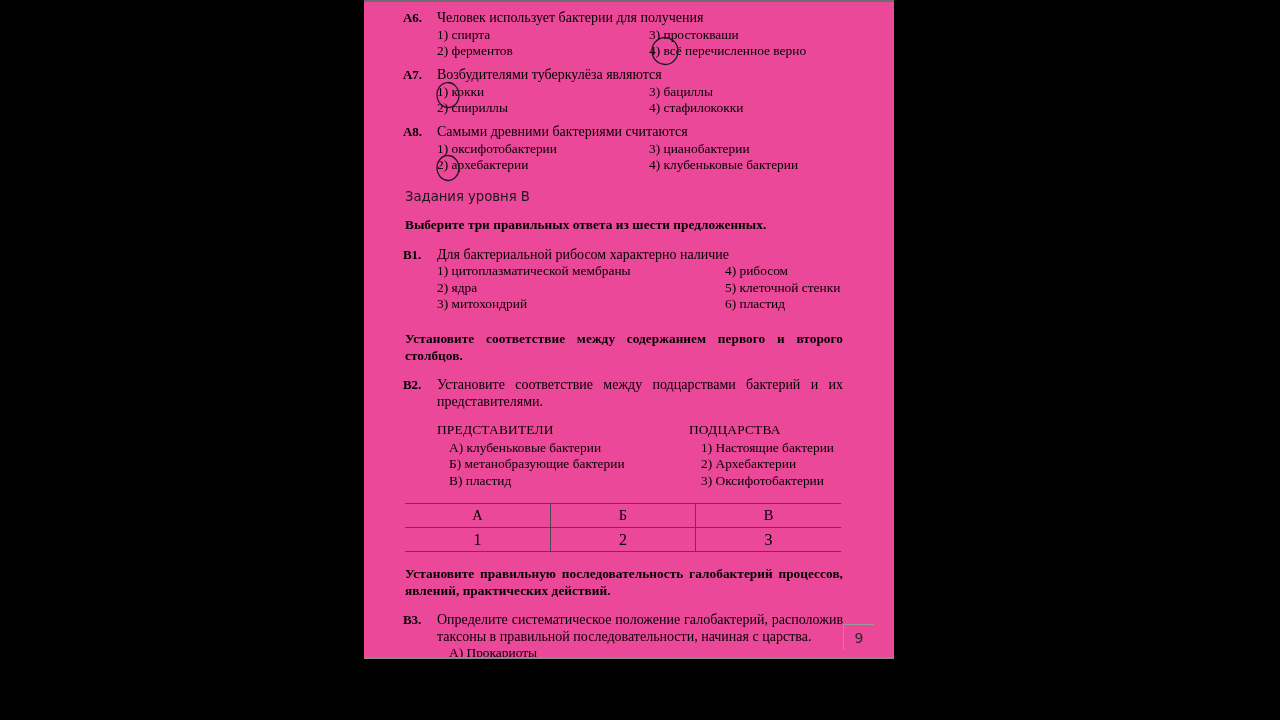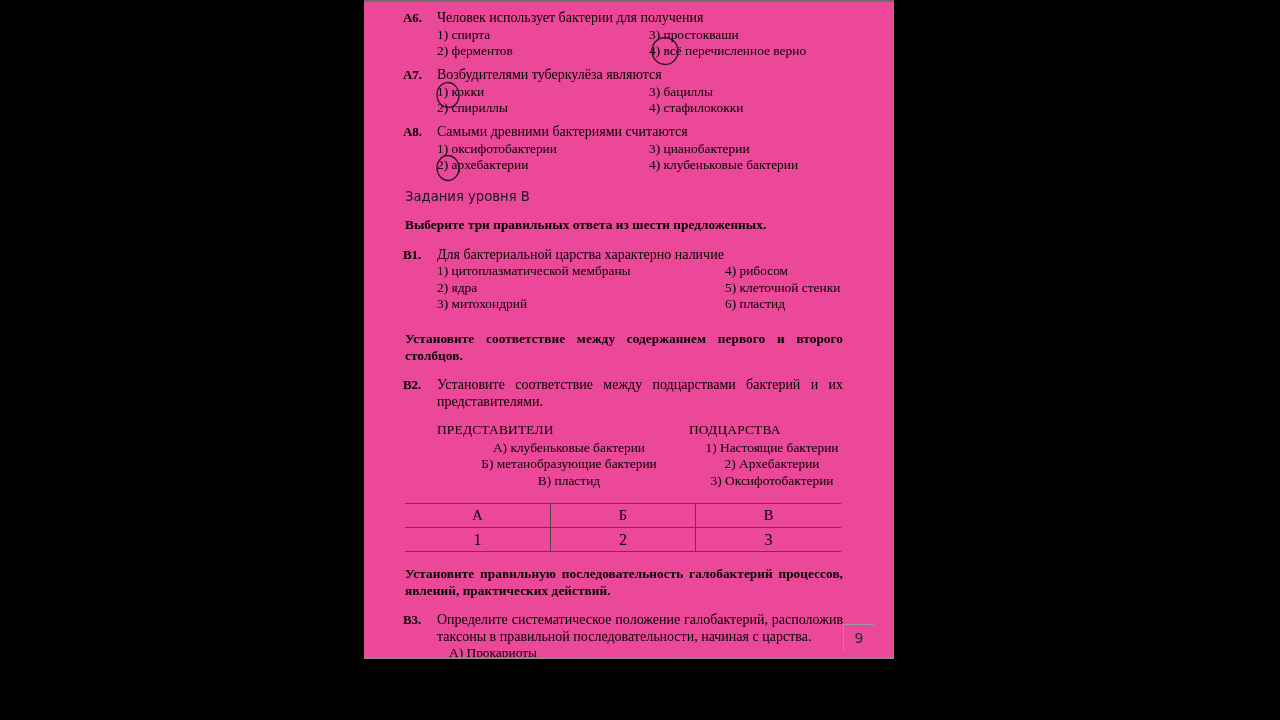--- a/index.html
+++ b/index.html
@@ -123,21 +123,20 @@
     font-size: 13.4px;
     line-height: 18px;
     margin-bottom: 1px;
     letter-spacing: 0.2px;
   }
   .match-item {
     font-size: 13.4px;
     line-height: 16.3px;
     padding-left: 12px;
     white-space: nowrap;
-    text-align: center;
   }
 
   
   .answer-table {
     margin-left: 2px;
     margin-top: 14px;
     margin-bottom: 14px;
     width: 436px;
     border-collapse: collapse;
     table-layout: fixed;
@@ -248,21 +247,21 @@
         </div>
       </div>
 
       <div class="level-heading">Задания уровня В</div>
 
       <div class="instruction">Выберите три правильных ответа из шести предложенных.</div>
 
       <div class="q">
         <div class="q-head">
           <span class="q-label">B1.</span>
-          <span class="q-stem">Для бактериальной царства характерно наличие</span>
+          <span class="q-stem">Для бактериальной рибосом характерно наличие</span>
         </div>
         <div class="opts" style="grid-template-columns:288px 1fr;">
           <div class="opt">1) цитоплазматической мембраны</div>
           <div class="opt">4) рибосом</div>
           <div class="opt">2) ядра</div>
           <div class="opt">5) клеточной стенки</div>
           <div class="opt">3) митохондрий</div>
           <div class="opt">6) пластид</div>
         </div>
       </div>

